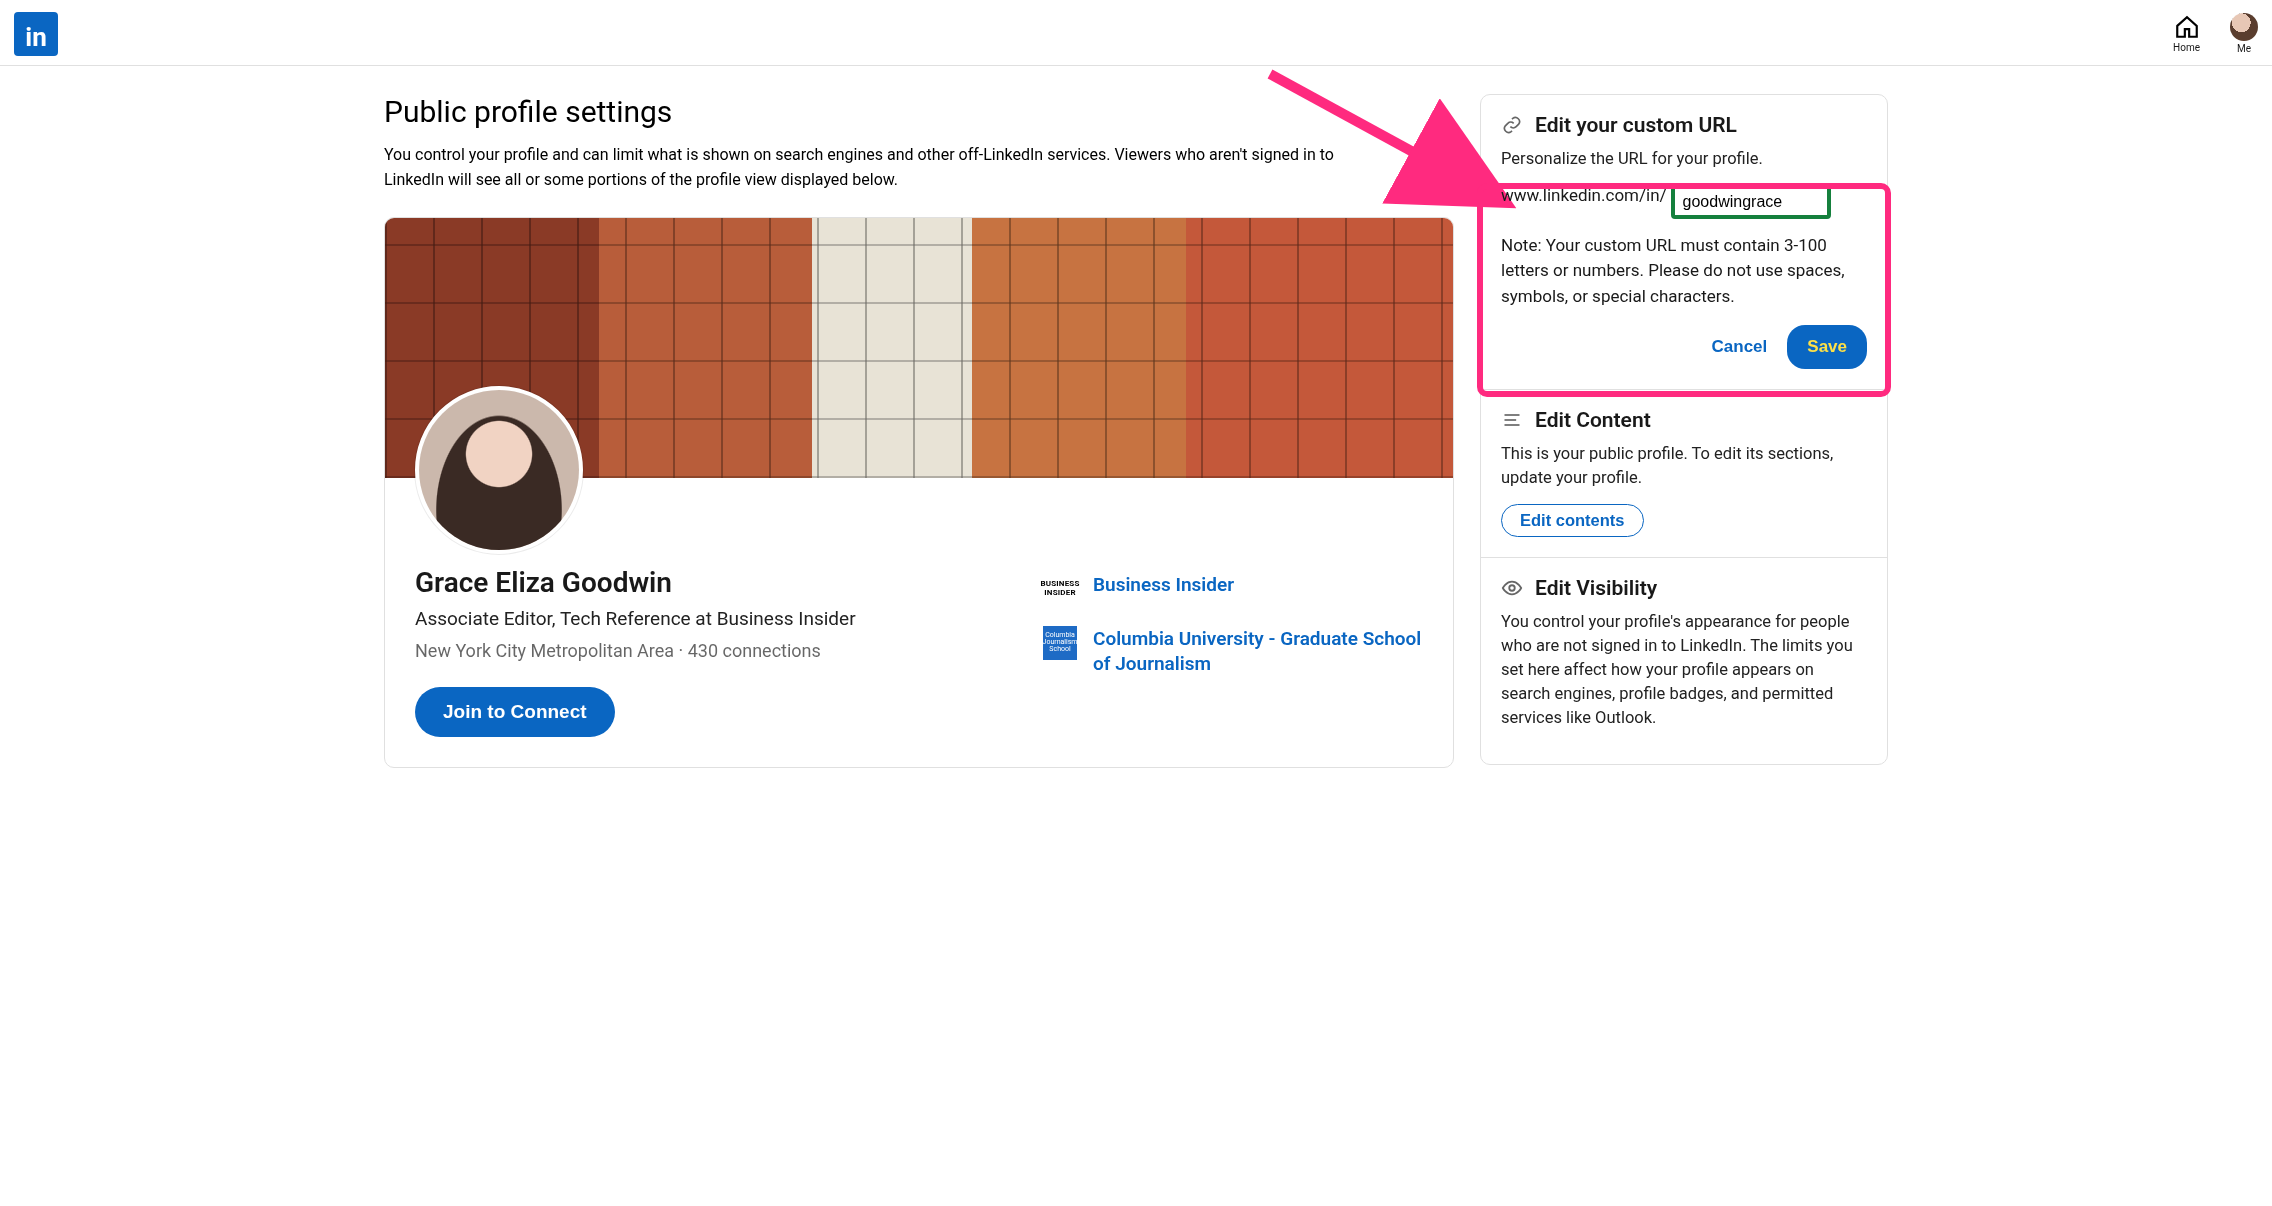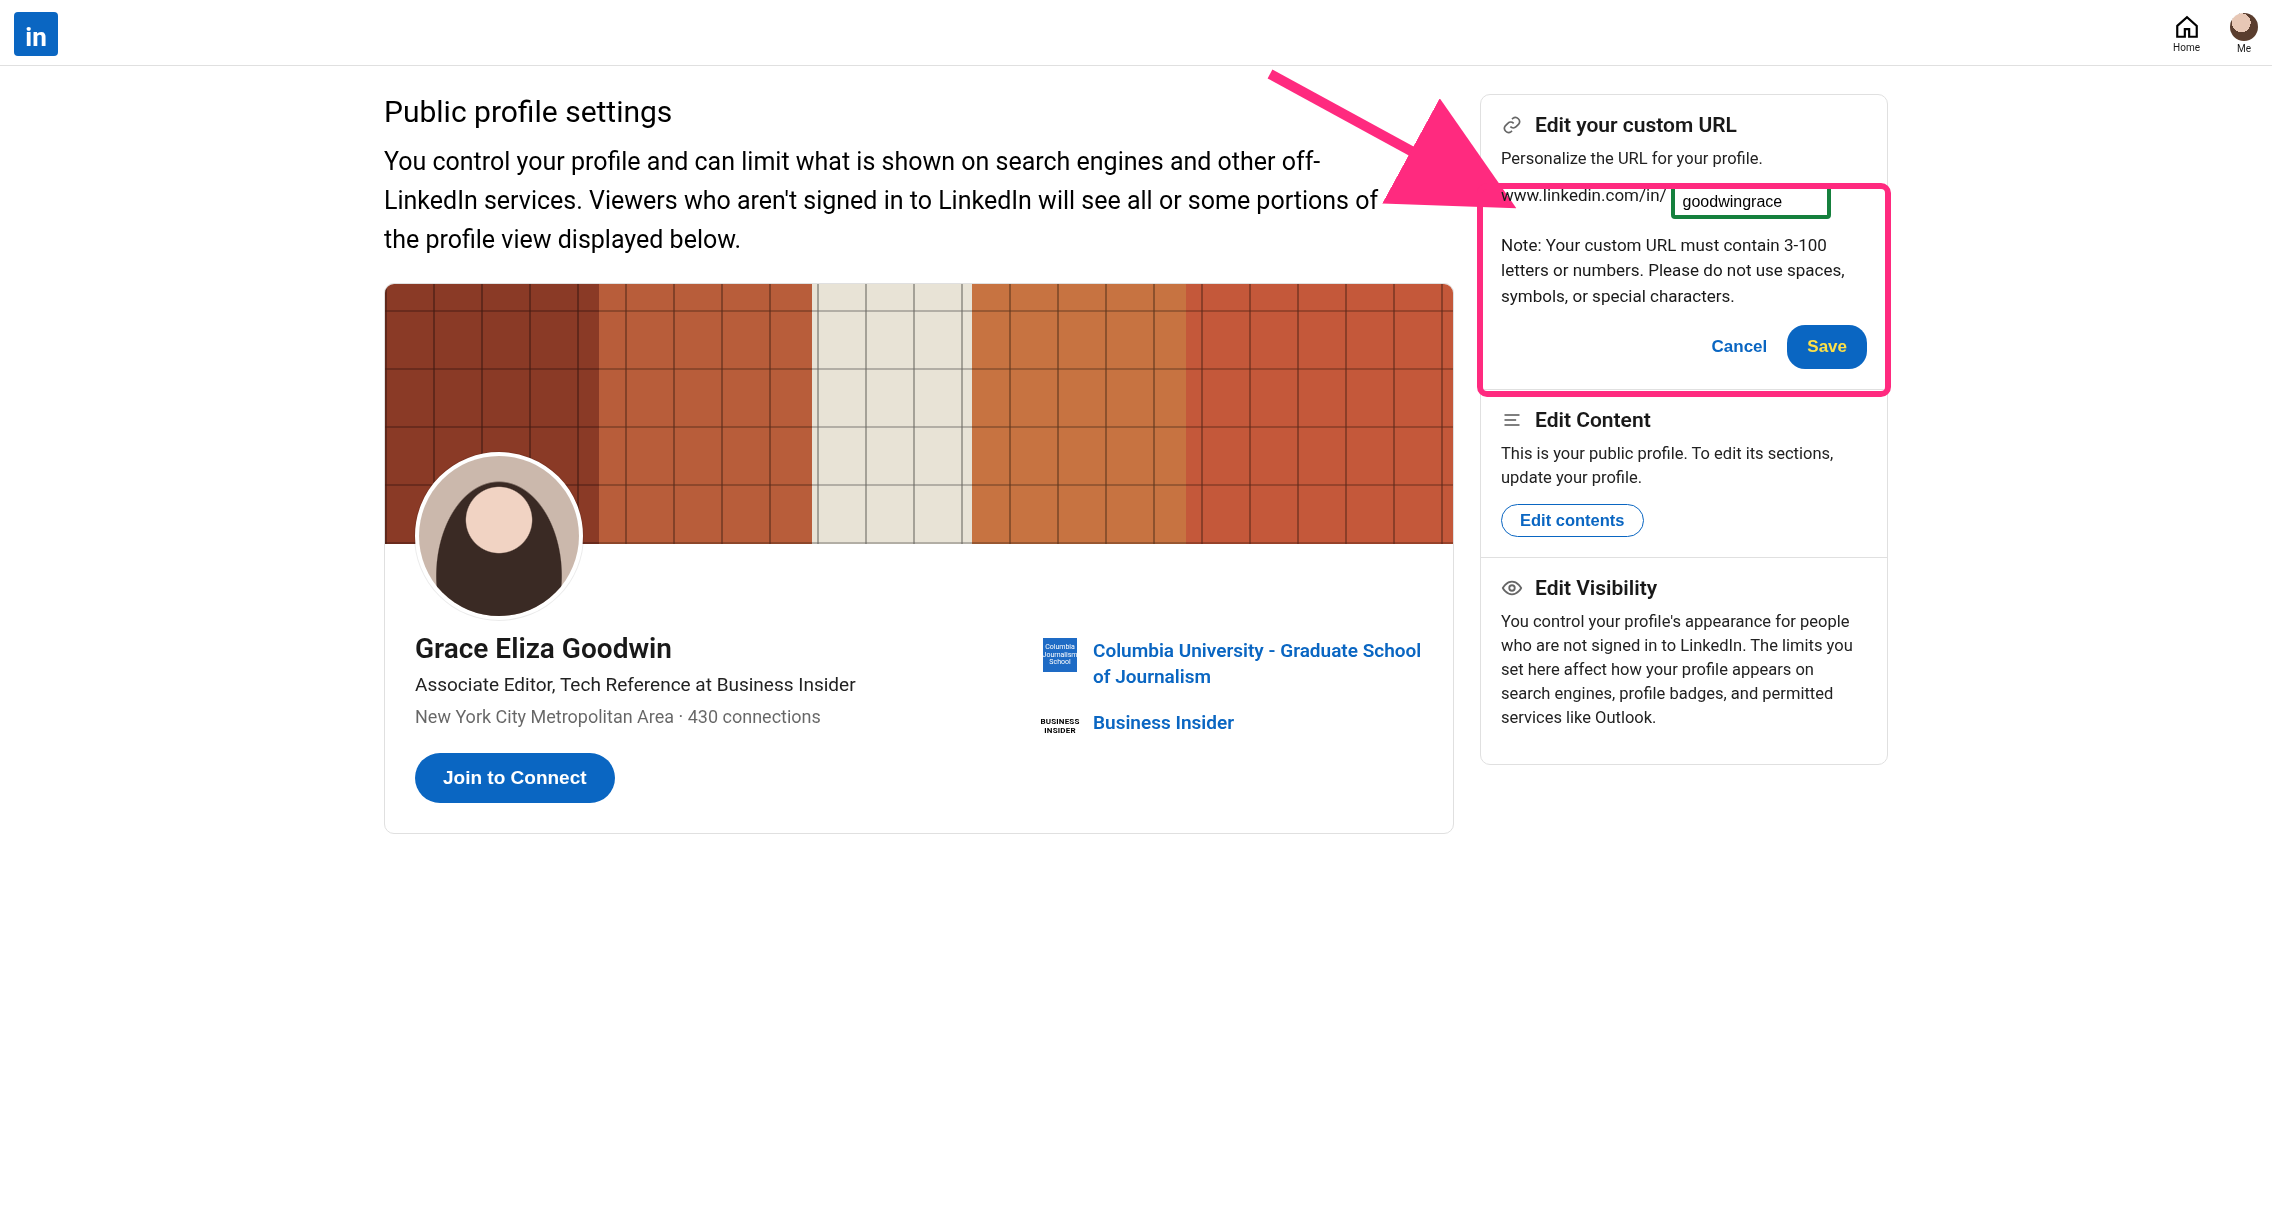--- a/index.html
+++ b/index.html
@@ -36,21 +36,21 @@
   .page {
     display: flex;
     gap: 26px;
     padding: 18px 8px 40px 8px;
     max-width: 1520px;
     margin: 0 auto;
   }
   .col-left { flex: 1 1 auto; min-width: 0; }
   .col-right { width: 408px; flex-shrink: 0; position: relative; }
   h1.page-title { font-size: 30px; font-weight: 400; color: #000; margin: 10px 0 14px 0; }
-  .page-desc { font-size: 25px; line-height: 1.55; color: #000; margin-bottom: 24px; max-width: 1010px; }
+  .page-desc { font-size: 16px; line-height: 1.55; color: #000; margin-bottom: 24px; max-width: 1010px; }
   .profile-card {
     border: 1px solid #e0e0e0;
     border-radius: 10px;
     overflow: hidden;
     position: relative;
     background: #fff;
   }
   .cover {
     height: 260px;
     background:
@@ -189,27 +189,27 @@
       </div>
       <div class="profile-body">
         <div class="profile-left">
           <div class="profile-name">Grace Eliza Goodwin</div>
           <div class="profile-headline">Associate Editor, Tech Reference at Business Insider</div>
           <div class="profile-loc">New York City Metropolitan Area   ·   430 connections</div>
           <button class="join-btn">Join to Connect</button>
         </div>
         <div class="profile-right">
           <div class="org-row">
-            <div class="org-logo cu">Columbia Journalism School</div>
-            <a class="org-link">Columbia University - Graduate School of Journalism</a>
-          </div>
-          <div class="org-row">
             <div class="org-logo bi">BUSINESS
 INSIDER</div>
             <a class="org-link">Business Insider</a>
+          </div>
+          <div class="org-row">
+            <div class="org-logo cu">Columbia Journalism School</div>
+            <a class="org-link">Columbia University - Graduate School of Journalism</a>
           </div>
         </div>
       </div>
     </div>
   </div>
 
   <div class="col-right">
 
     <svg class="arrow" style="left:-220px; top:-20px; width:260px; height:160px;" viewBox="0 0 260 160">
       <defs>

